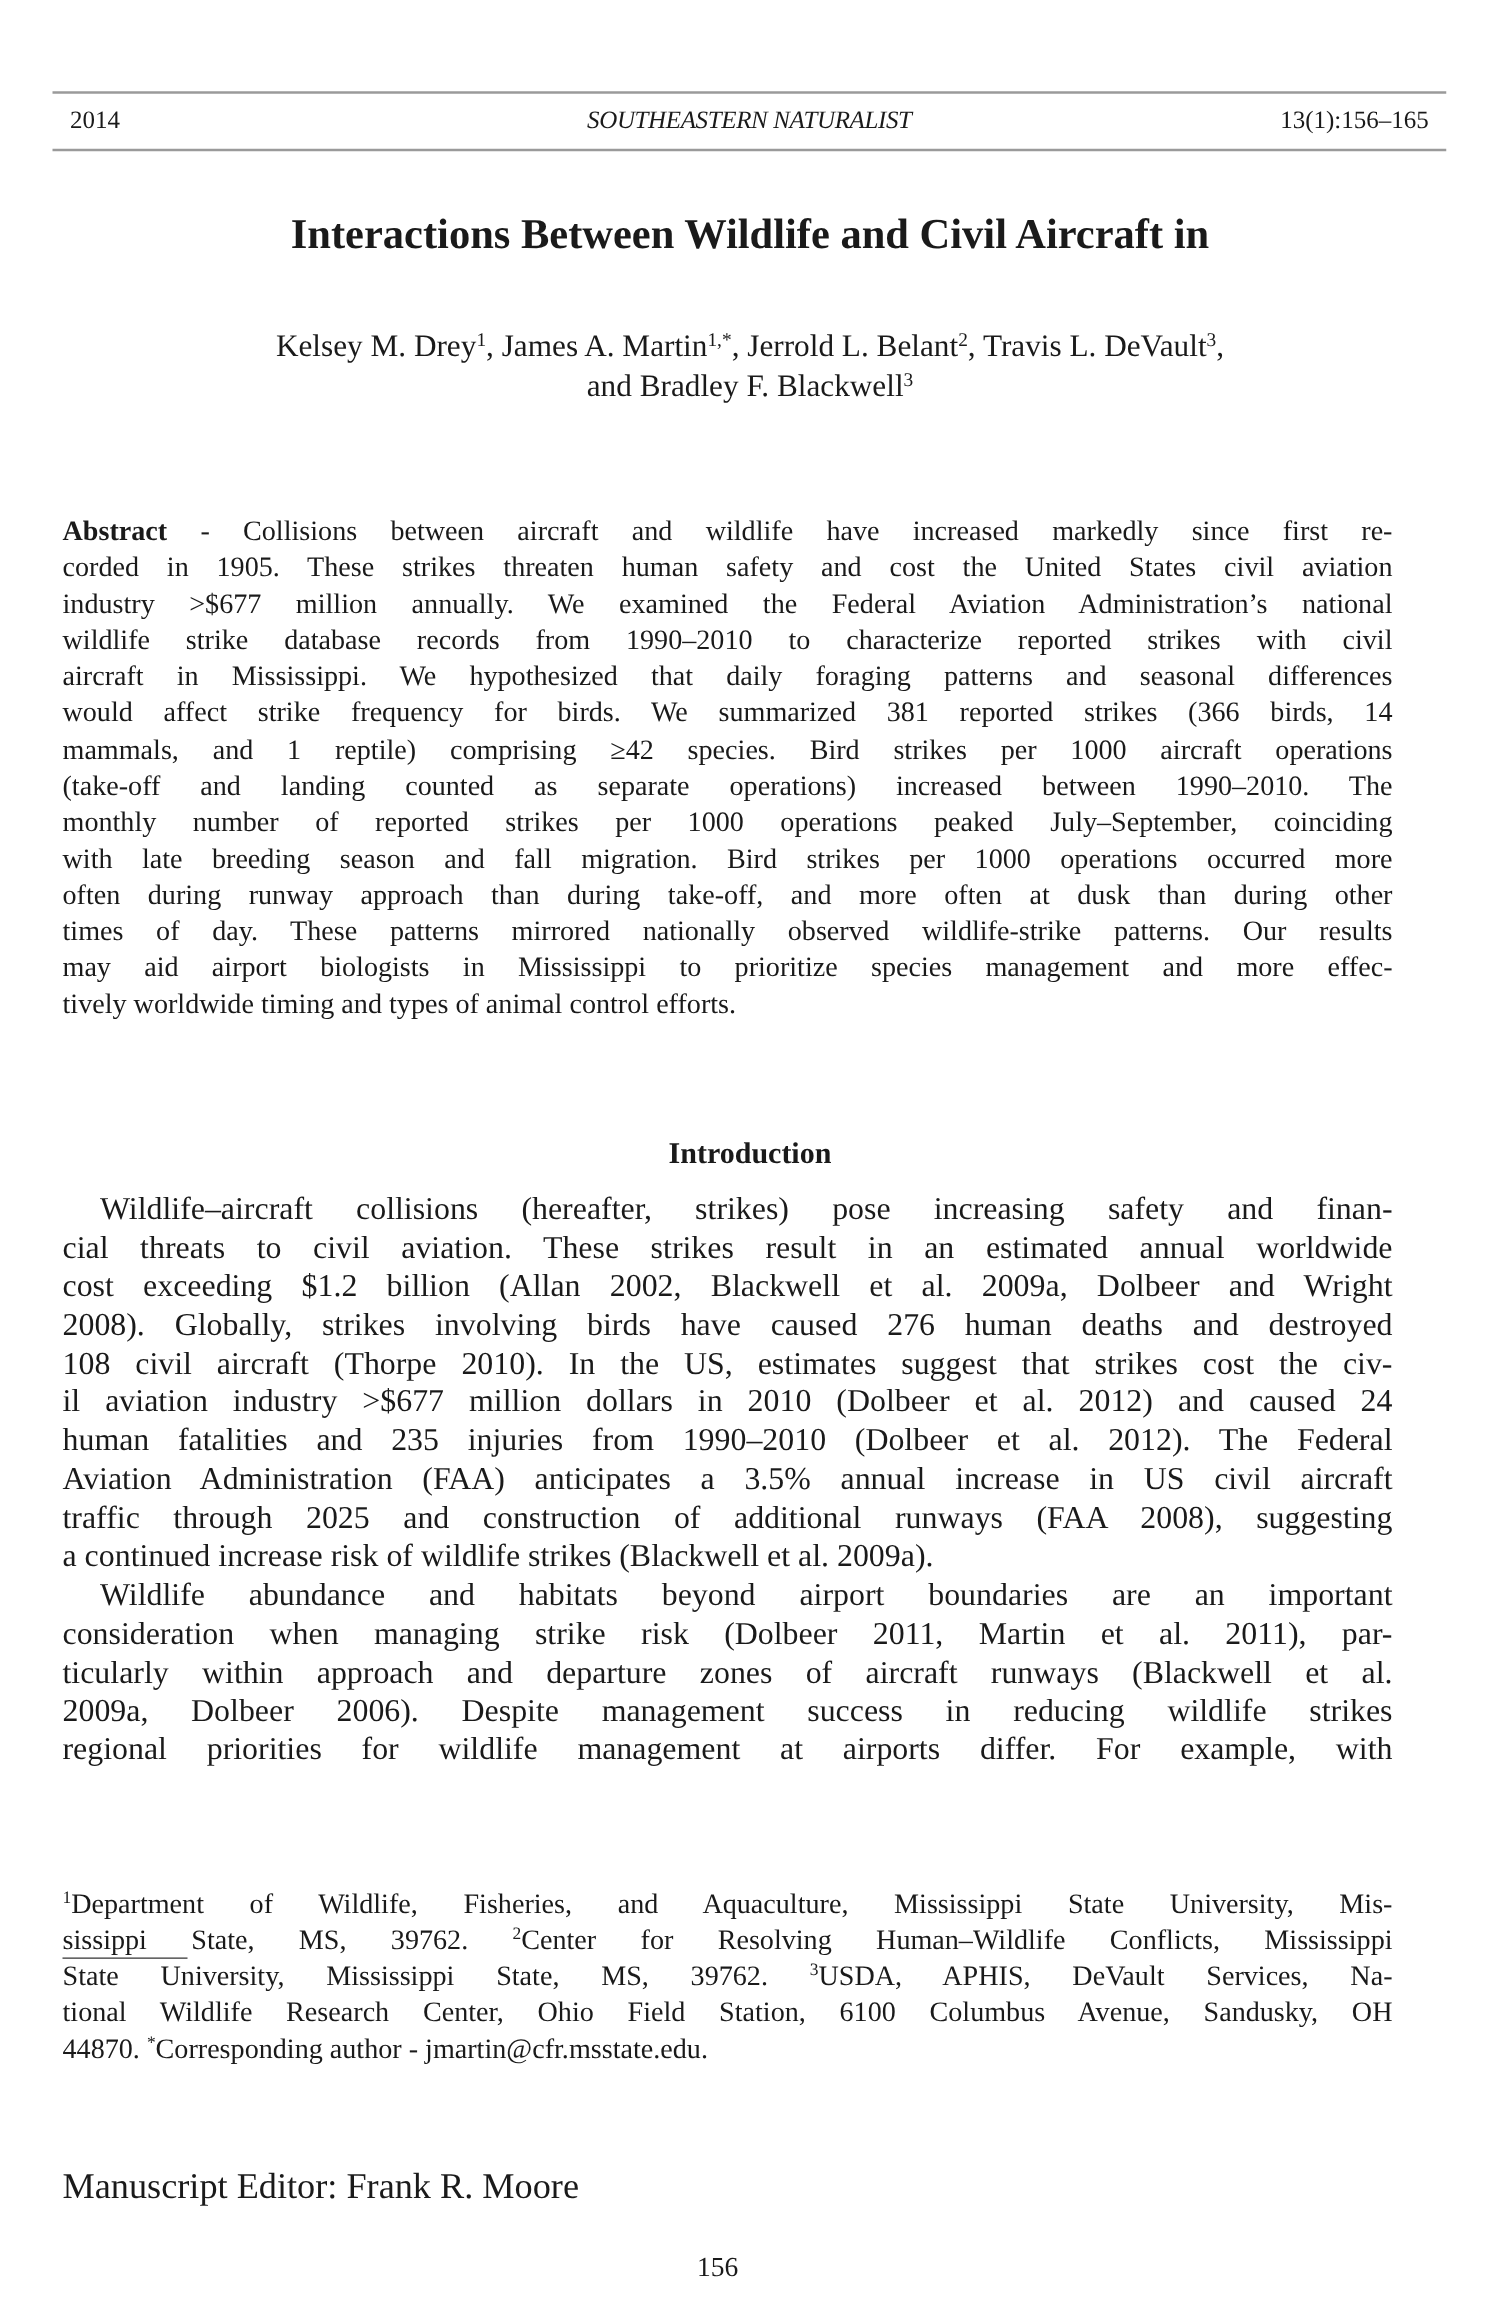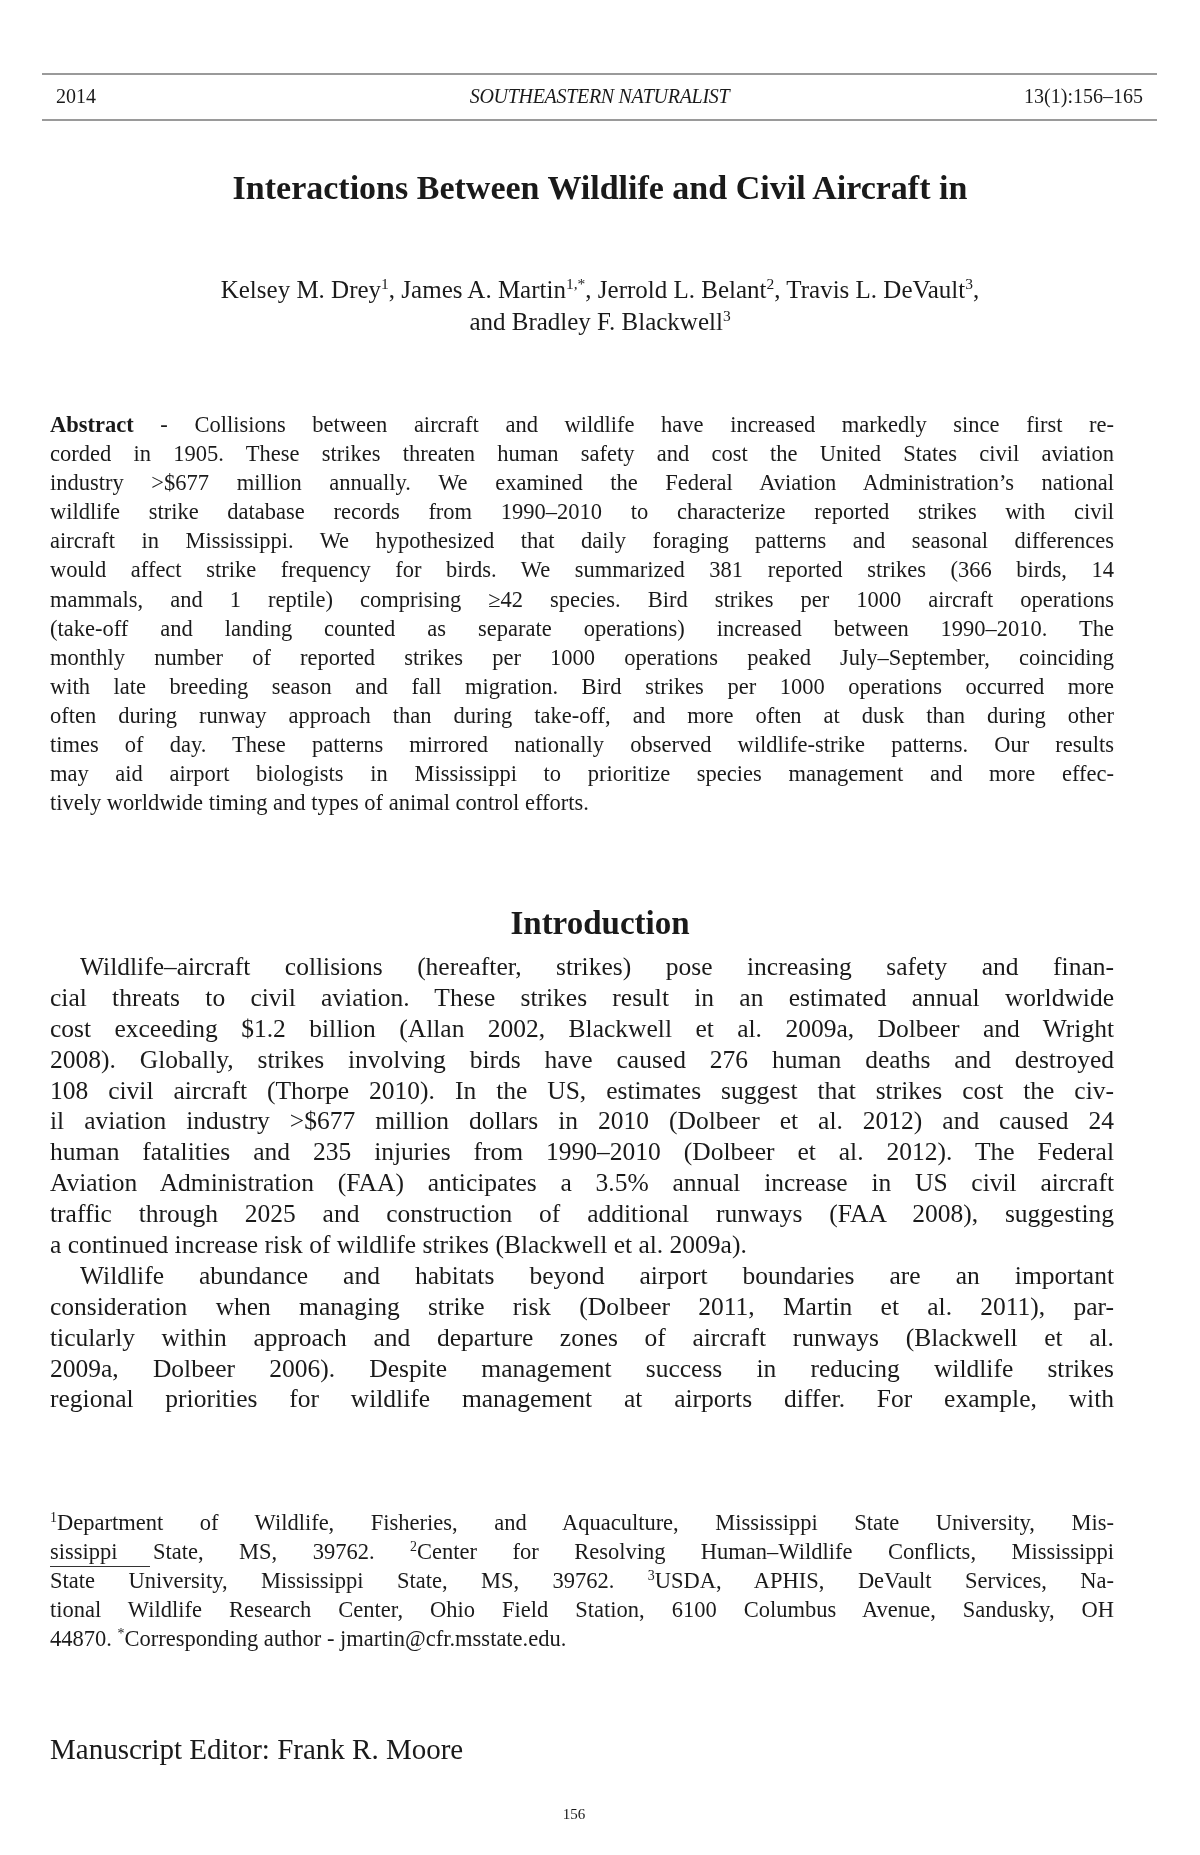--- a/index.html
+++ b/index.html
@@ -15,53 +15,53 @@
   .running-head .rh-left { position: absolute; left: 14px; top: 1px; }
   .running-head .rh-center { position: absolute; left: 0; right: 0; top: 1px; text-align: center; font-style: italic; letter-spacing: -0.3px; }
   .running-head .rh-right { position: absolute; right: 14px; top: 1px; }
 
   .title {
     position: absolute; left: 100px; width: 1000px; top: 166px;
     text-align: center; font-weight: bold; font-size: 34px; line-height: 44px;
   }
   .title .tline { display: block; }
   .authors {
-    position: absolute; left: 60px; width: 1080px; top: 274px;
+    position: absolute; left: 60px; width: 1080px; top: 262px;
     text-align: center; font-size: 25px; line-height: 32px;
   }
   .authors .aline { display: block; }
   sup { font-size: 62%; line-height: 0; vertical-align: 0.55em; }
 
   .block { position: absolute; left: 50px; width: 1064px; }
   .line {
     display: block; white-space: nowrap;
     text-align: justify; text-align-last: justify; height: 1em;
   }
   .line.last { text-align-last: left; }
   .line.indent { padding-left: 30px; }
 
   .abstract { top: 410px; font-size: 22.5px; }
   .abstract .line { height: 29.1px; line-height: 29.1px; }
   .abstract .abstract-label { font-weight: bold; }
 
   .section-heading {
     position: absolute; left: 0; width: 1200px; top: 907px;
-    text-align: center; font-weight: bold; font-size: 33px; line-height: 32px;
+    text-align: center; font-weight: bold; font-size: 24px; line-height: 32px;
   }
 
   .intro { top: 952px; font-size: 25.5px; }
   .intro .line { height: 30.9px; line-height: 30.9px; }
 
   .fn-rule { position: absolute; left: 50px; top: 1566px; width: 100px; height: 0; border-top: 1.5px solid #333; }
 
   .footnotes { top: 1508px; font-size: 22.5px; }
   .footnotes .line { height: 29.1px; line-height: 29.1px; }
 
   .editor { position: absolute; left: 50px; top: 1734px; font-size: 29px; line-height: 30px; }
-  .page-number { position: absolute; left: 0; width: 1148px; top: 1799px; text-align: center; font-size: 15px; line-height: 30px; }
+  .page-number { position: absolute; left: 0; width: 1148px; top: 1799px; text-align: center; font-size: 22px; line-height: 30px; }
 </style>
 </head>
 <body>
 
 <div class="running-head">
   <span class="rh-left">2014</span>
   <span class="rh-center">SOUTHEASTERN NATURALIST</span>
   <span class="rh-right">13(1):156–165</span>
 </div>
 

